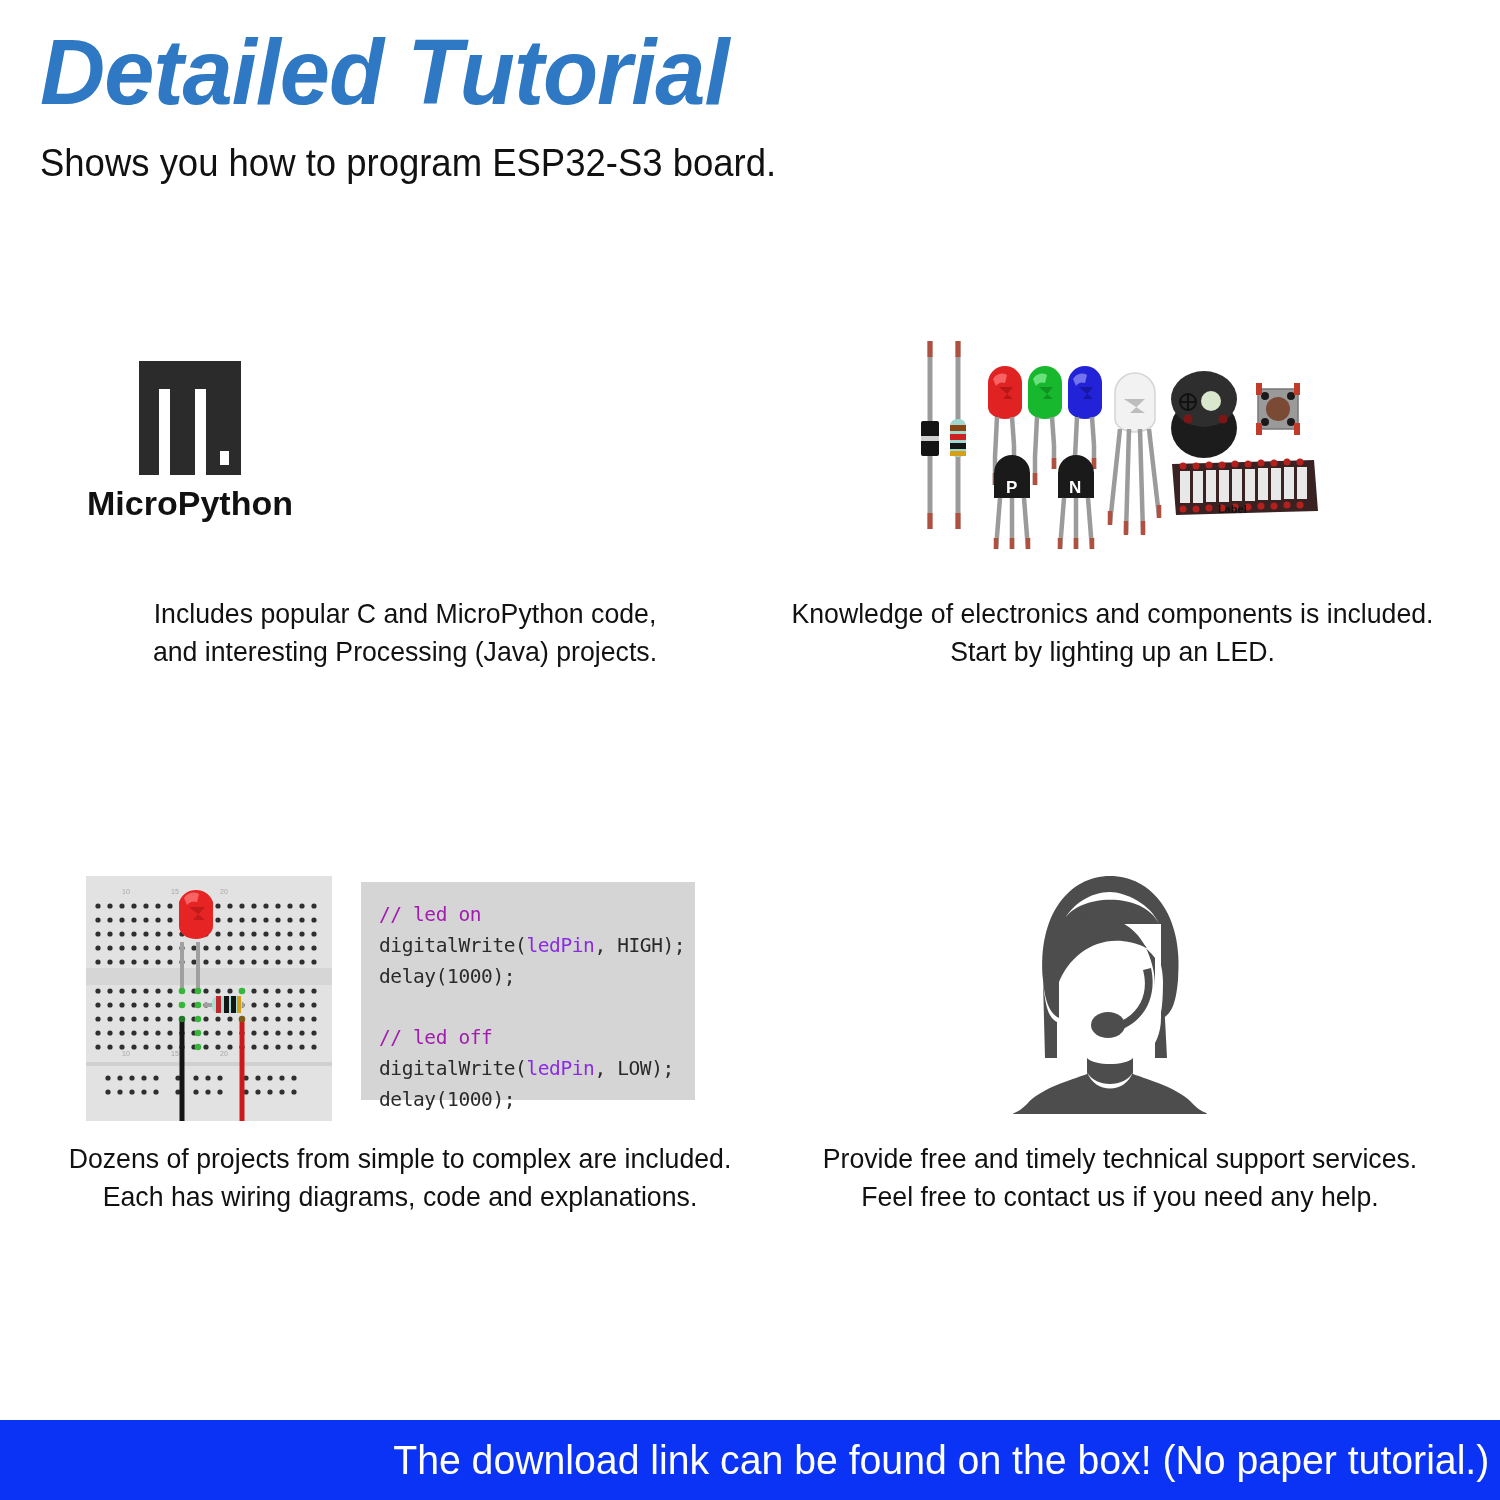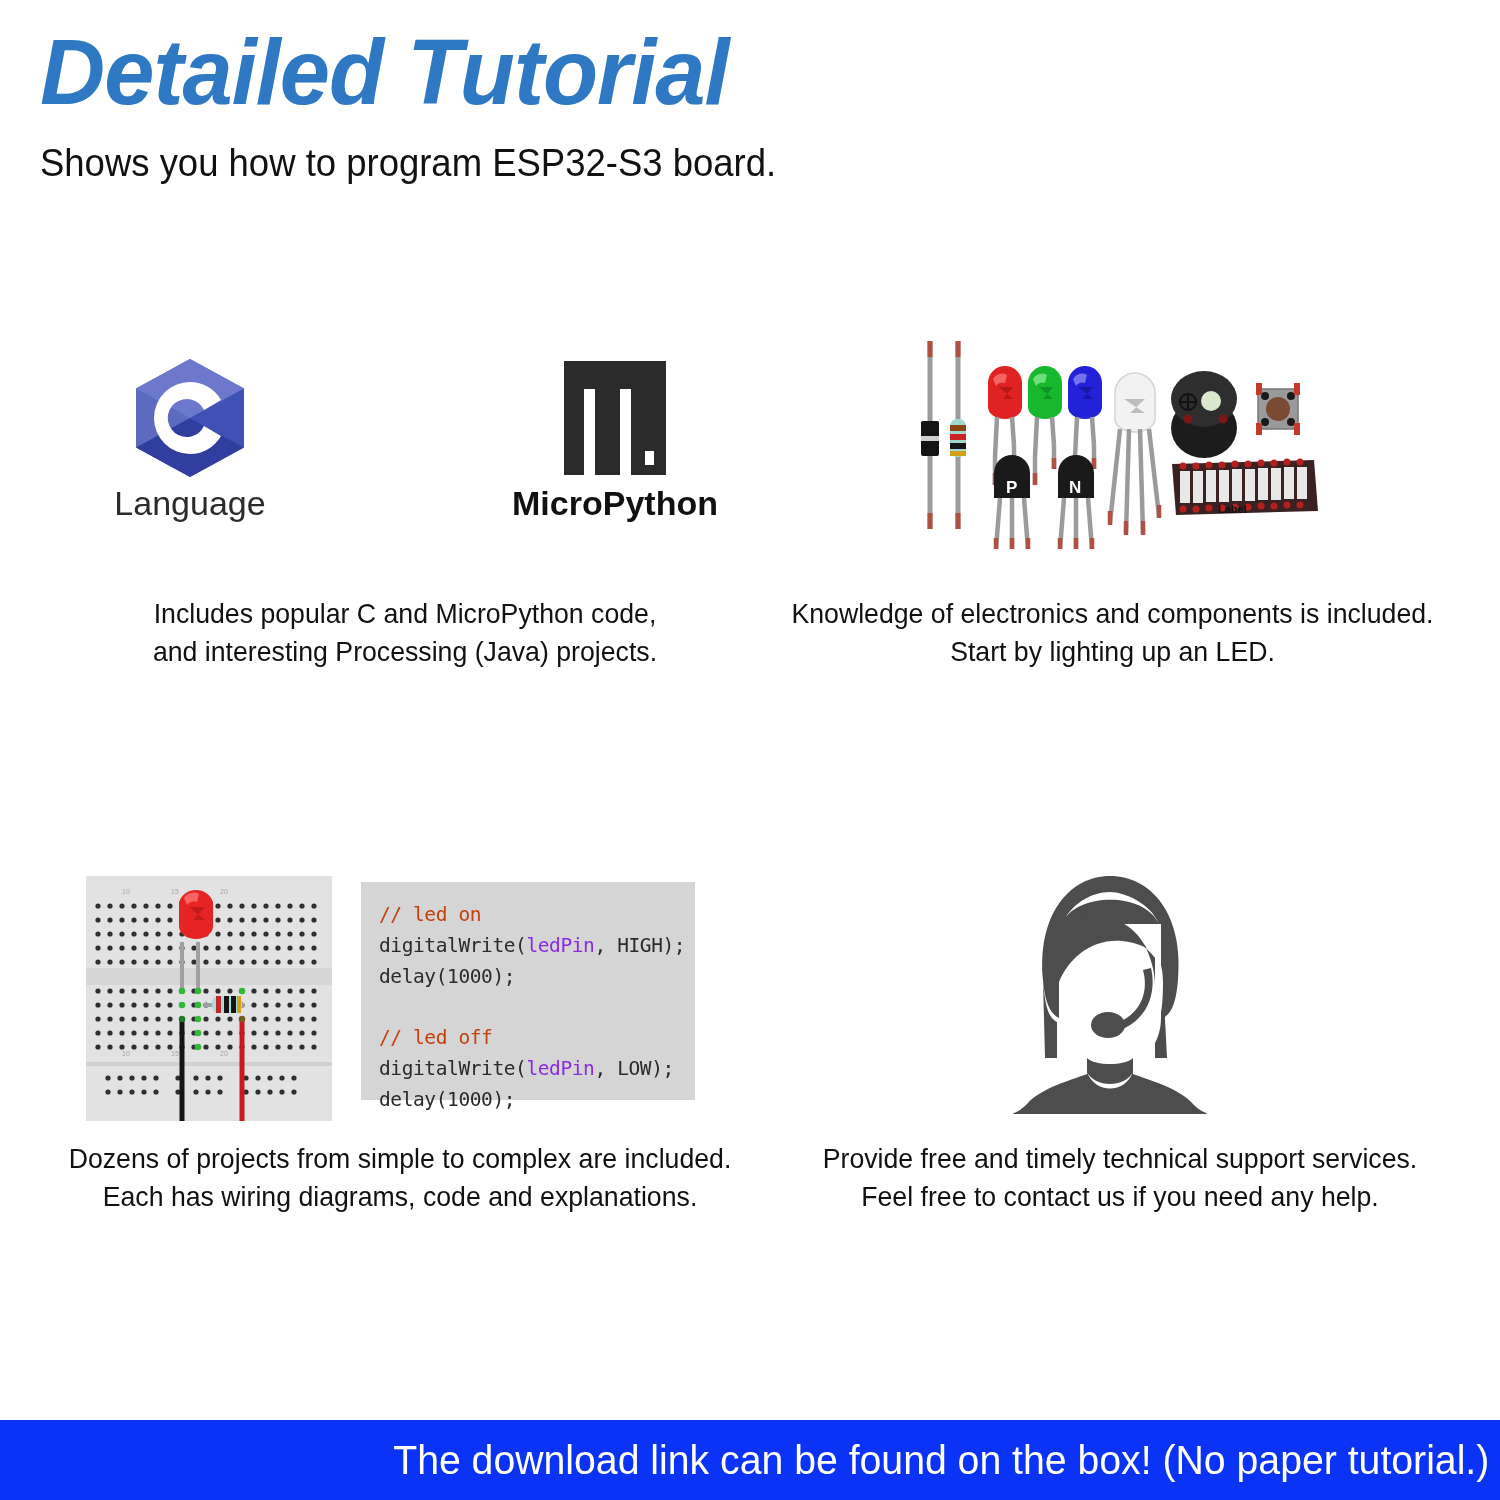--- a/index.html
+++ b/index.html
@@ -65,21 +65,21 @@
     width:334px; height:218px;
     background:#d5d5d5;
     padding:18px 0 0 18px;
     font-family:"DejaVu Sans Mono", monospace;
     font-size:19.5px;
     line-height:1.58;
     color:#2a2a2a;
     white-space:pre;
     letter-spacing:-0.4px;
   }
-  .cmt { color:#c2410c;margin-top:20px; }
+  .cmt { color:#a21caf;margin-top:20px; }
   .var { color:#8a2be2; }
 
   
   #support-art { position:absolute; left:975px; top:862px; width:270px; height:255px; }
 
   
   #download-banner {
     position:absolute; left:0; top:1420px;
     width:1500px; height:80px;
     background:#0A33F5;
@@ -91,32 +91,20 @@
   }
 </style>
 </head>
 <body>
 
 <div id="page-title">Detailed Tutorial</div>
 <div id="page-subtitle">Shows you how to program ESP32-S3 board.</div>
 
 <div id="logo-row">
 
-  <div class="logo-cell">
-    <div class="logo-art">
-      <svg width="124" height="125" viewBox="0 0 124 125">
-        <polygon points="62,4 116,33.5 116,92.5 62,122 8,92.5 8,33.5" fill="#5C6BC0"></polygon>
-        <polygon points="62,4 116,33.5 62,63 8,33.5" fill="#6B78CC"></polygon>
-        <polygon points="116,33.5 116,92.5 62,63" fill="#3F51B5"></polygon>
-        <polygon points="8,92.5 62,122 116,92.5 62,63" fill="#303F9F"></polygon>
-        <path d="M62,27 A36,36 0 1 0 62,99 A36,36 0 0 0 93,81 L76,71 A19,19 0 1 1 76,55 L93,45 A36,36 0 0 0 62,27 Z" fill="#ffffff"></path>
-      </svg>
-    </div>
-    <div class="logo-label" id="label-language">Language</div>
-  </div>
 
   <div class="logo-cell">
     <div class="logo-art">
       <svg width="110" height="118" viewBox="0 0 110 118">
         <rect x="4" y="2" width="102" height="114" fill="#2B2B2B"></rect>
         <rect x="24" y="30" width="11" height="86" fill="#ffffff"></rect>
         <rect x="60" y="30" width="11" height="86" fill="#ffffff"></rect>
         <rect x="85" y="92" width="9" height="14" fill="#ffffff"></rect>
       </svg>
     </div>

